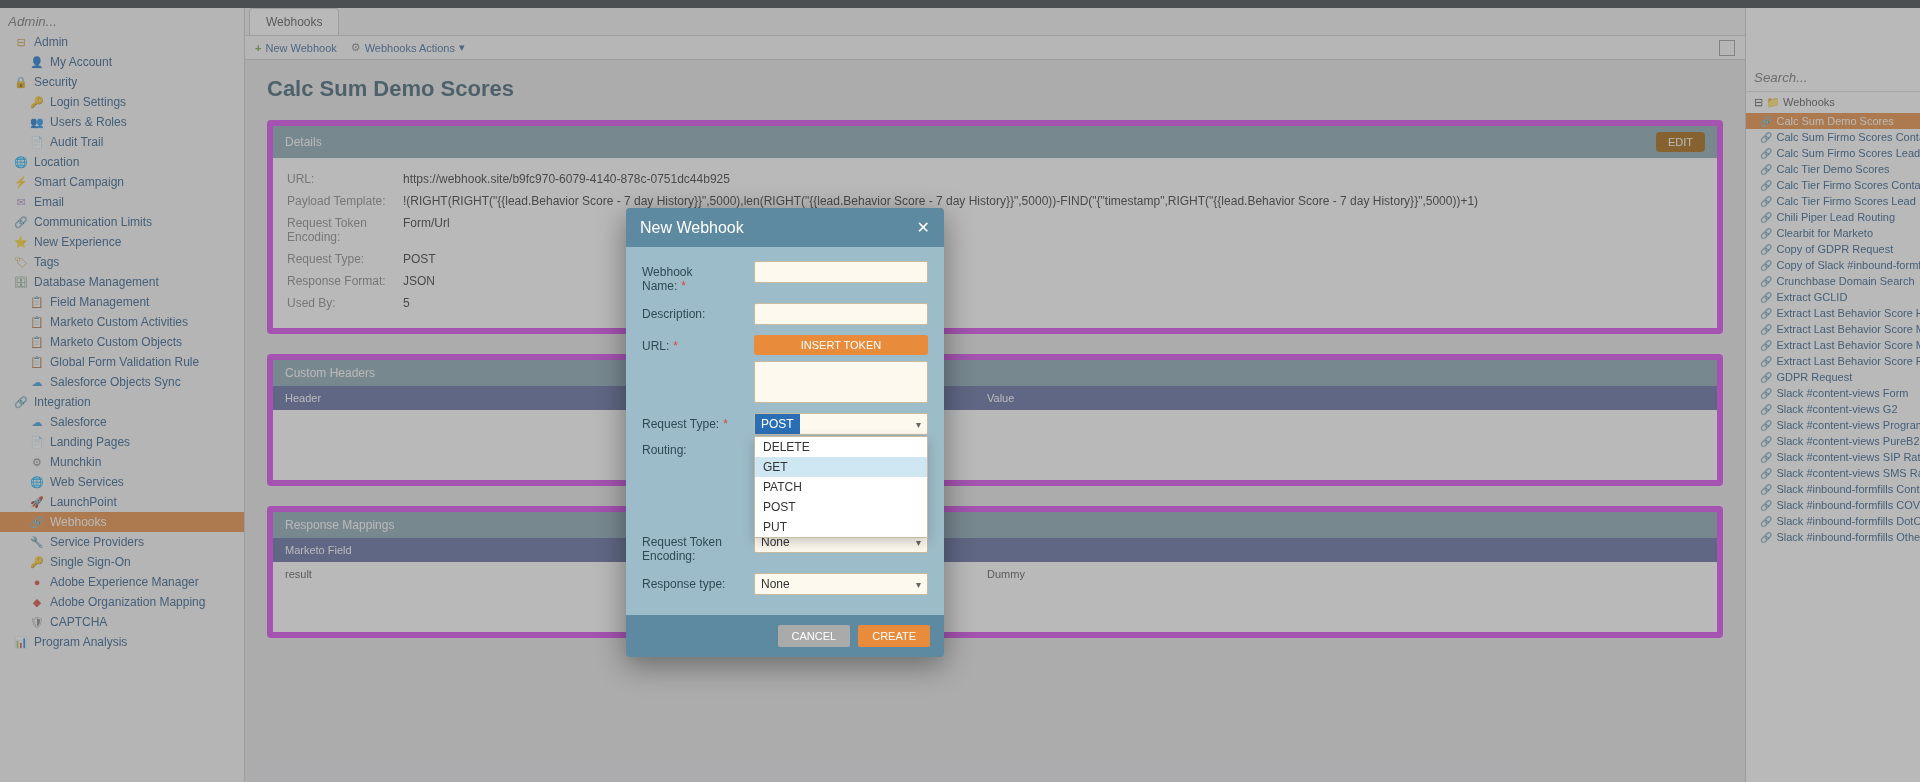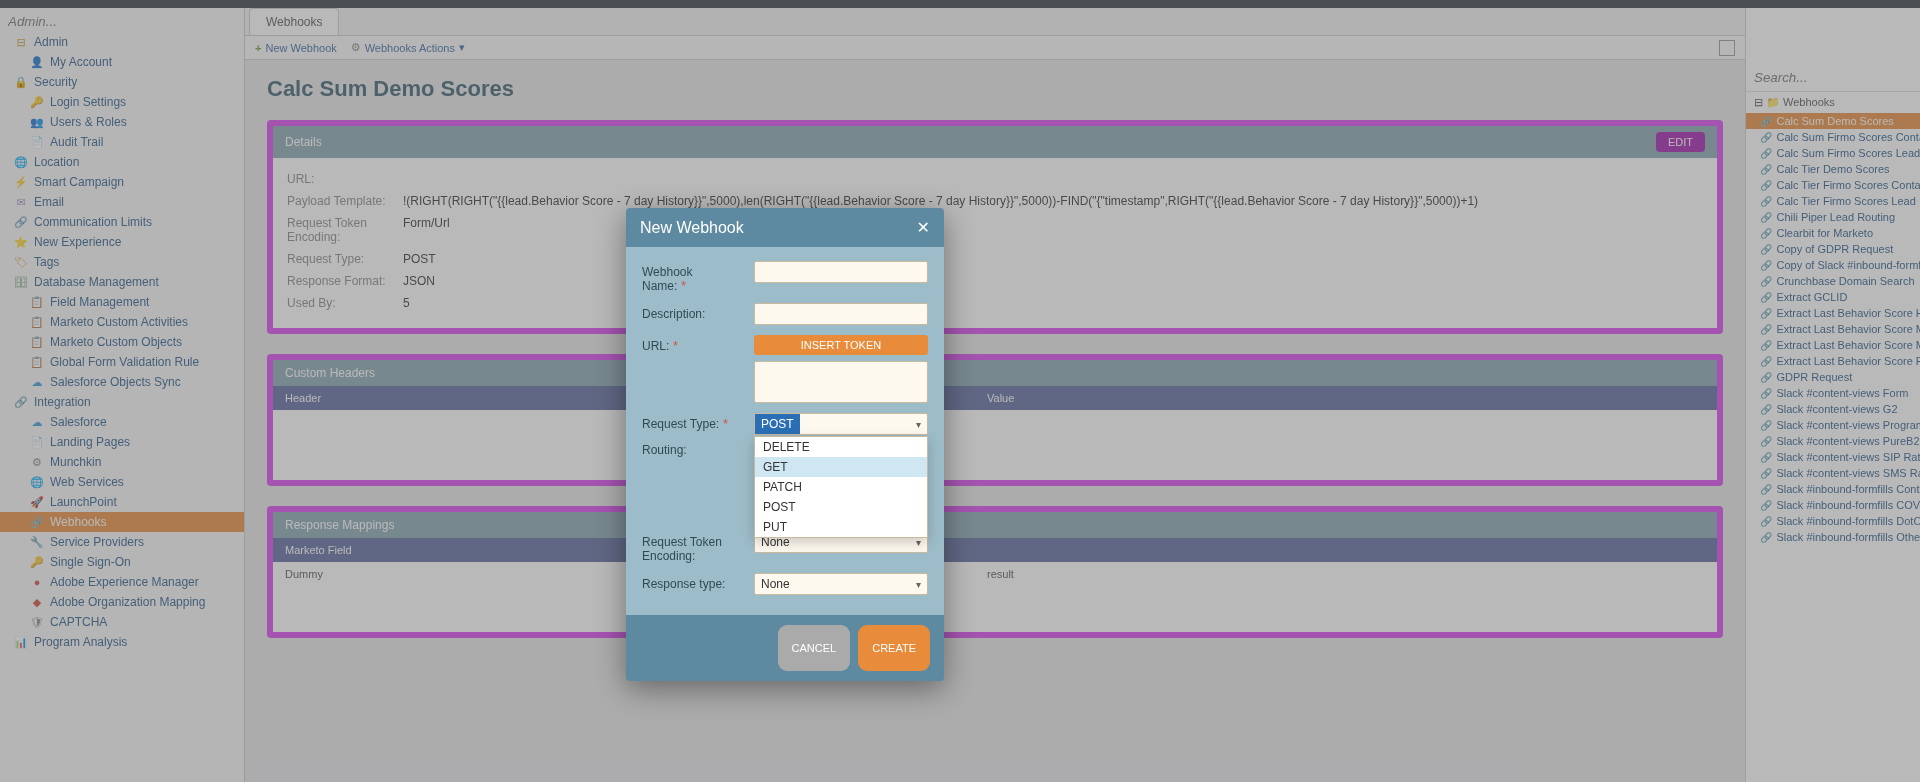--- a/index.html
+++ b/index.html
@@ -161,21 +161,21 @@
   }
   .panel-header {
     background: #88a6b3;
     color: #fff;
     padding: 6px 12px;
     display: flex;
     justify-content: space-between;
     align-items: center;
   }
   .panel-header .edit-btn {
-    background: #a21caf;
+    background: #a16207;
     color: #fff;
     border: none;
     padding: 4px 12px;
     border-radius: 4px;
     cursor: pointer;
     font-size: 11px;
   }
   .panel-body {
     padding: 10px 14px 14px 14px;
   }
@@ -349,22 +349,22 @@
   }
 
   .modal-footer {
     padding: 10px 14px;
     display: flex;
     justify-content: flex-end;
     gap: 8px;
   }
   .btn {
     border: none;
-    border-radius: 9px;
-    padding: 17px 14px;
+    border-radius: 2px;
+    padding: 5px 14px;
     font-size: 11px;
     cursor: pointer;
   }
   .btn.cancel { background: #aaa; color: #fff; }
   .btn.create { background: #e88c3c; color: #fff; }
 
 </style>
 </head>
 <body>
 
@@ -525,20 +525,21 @@
       <div class="page-title">Calc Sum Demo Scores</div>
 
       <div class="panel">
         <div class="panel-header">
           <span>Details</span>
           <button class="edit-btn">EDIT</button>
         </div>
         <div class="panel-body">
           <div class="kv-row">
               <div class="k">URL:</div>
+              <div class="v">https://webhook.site/b9fc970-6079-4140-878c-0751dc44b925</div>
             </div>
           <div class="kv-row">
               <div class="k">Payload Template:</div>
               <div class="v">!(RIGHT(RIGHT("{{lead.Behavior Score - 7 day History}}",5000),len(RIGHT("{{lead.Behavior Score - 7 day History}}",5000))-FIND("{"timestamp",RIGHT("{{lead.Behavior Score - 7 day History}}",5000))+1)</div>
             </div>
           <div class="kv-row">
               <div class="k">Request Token Encoding:</div>
               <div class="v">Form/Url</div>
             </div>
           <div class="kv-row">
@@ -570,22 +571,22 @@
 
       <div class="panel">
         <div class="panel-header">
             <span>Response Mappings</span>
           </div>
         <div class="tbl-row-head">
           <div>Marketo Field</div>
           <div></div>
         </div>
         <div class="tbl-body mapping">
+          <div>result</div>
           <div>Dummy</div>
-          <div>result</div>
           <div></div>
         </div>
       </div>
 
     </div>
   </div>
 
   <div class="right-sidebar">
     <div style="height:56px;"></div>
     <input class="right-search" placeholder="Search..." style="">

